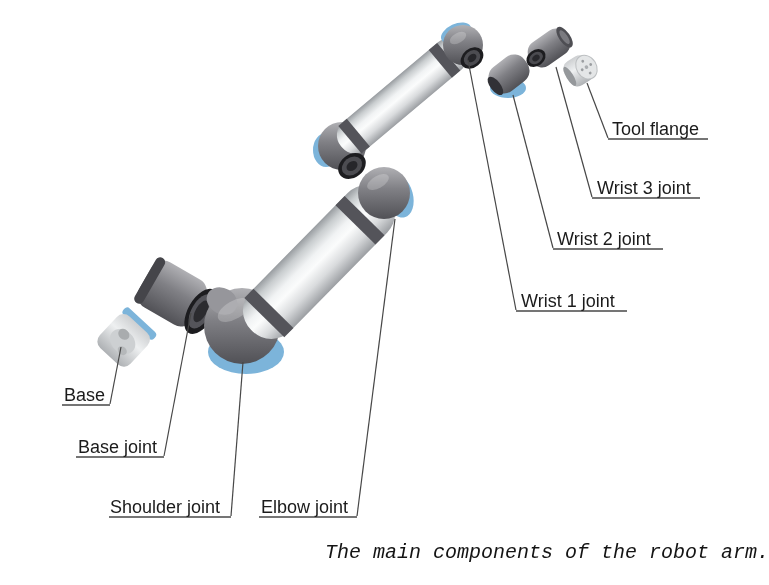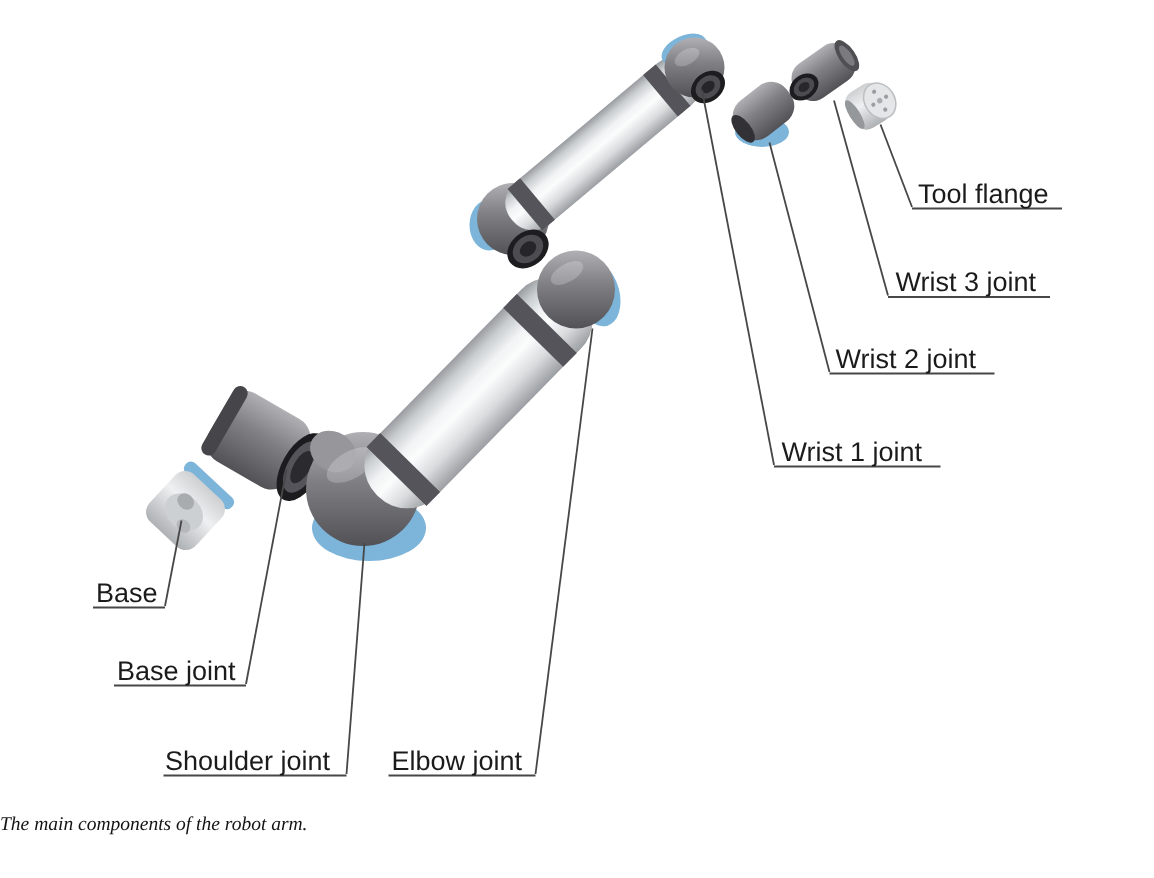--- a/index.html
+++ b/index.html
@@ -1,22 +1,22 @@
 <!DOCTYPE html>
 <html><head>
 <meta charset="utf-8">
 <style>
   html,body{margin:0;padding:0;background:#ffffff;}
   .figure{position:relative;width:769px;height:585px;background:#ffffff;overflow:hidden;
           font-family:"Liberation Sans", sans-serif;}
   .figure svg{position:absolute;left:0;top:0;}
   .part-label{font-family:"Liberation Sans", sans-serif;font-size:18px;fill:#1b1b1b;}
-  .caption{position:absolute;left:0;top:541px;width:769px;text-align:left;
-           font-family:Liberation Serif, serif;font-style:italic;
-           font-size:13px;color:#141414;}
+  .caption{position:absolute;left:0;top:541px;width:769px;text-align:right;
+           font-family:Liberation Mono, monospace;font-style:italic;
+           font-size:20px;color:#141414;}
 </style>
 </head>
 <body>
 
 <div class="figure">
   <svg width="769" height="585" viewBox="0 0 769 585">
     <defs>
       <linearGradient id="tubeGrad" x1="0" y1="0" x2="0" y2="1">
         <stop offset="0" stop-color="#989ca0"></stop>
         <stop offset="0.15" stop-color="#c9cdcf"></stop>

